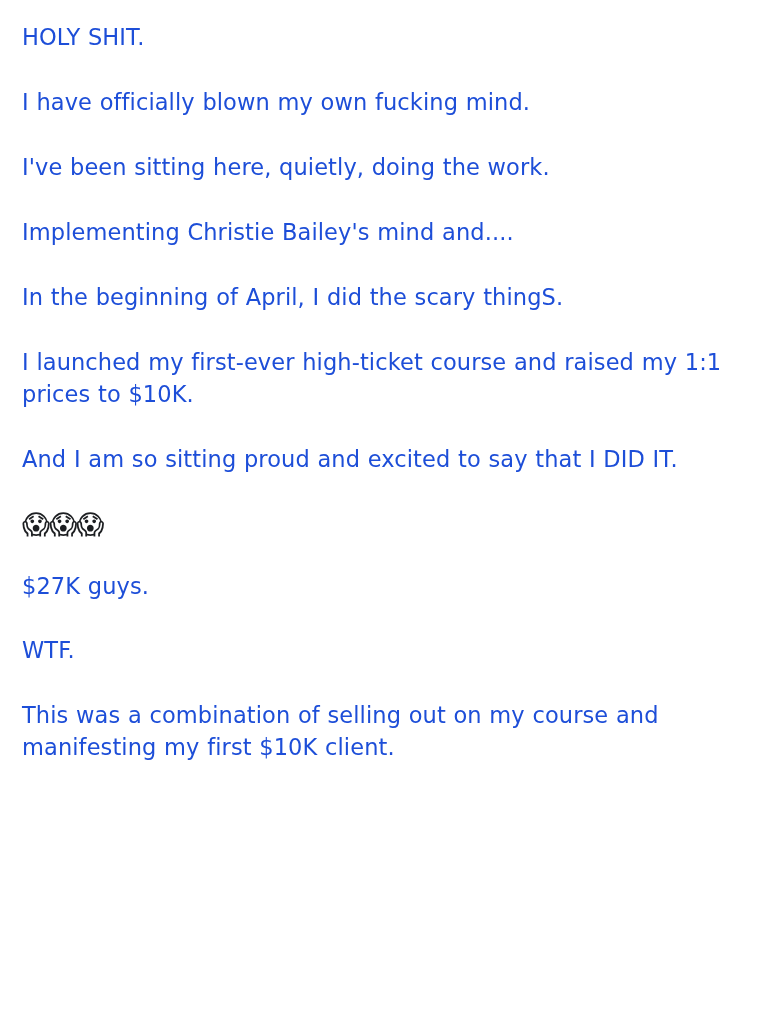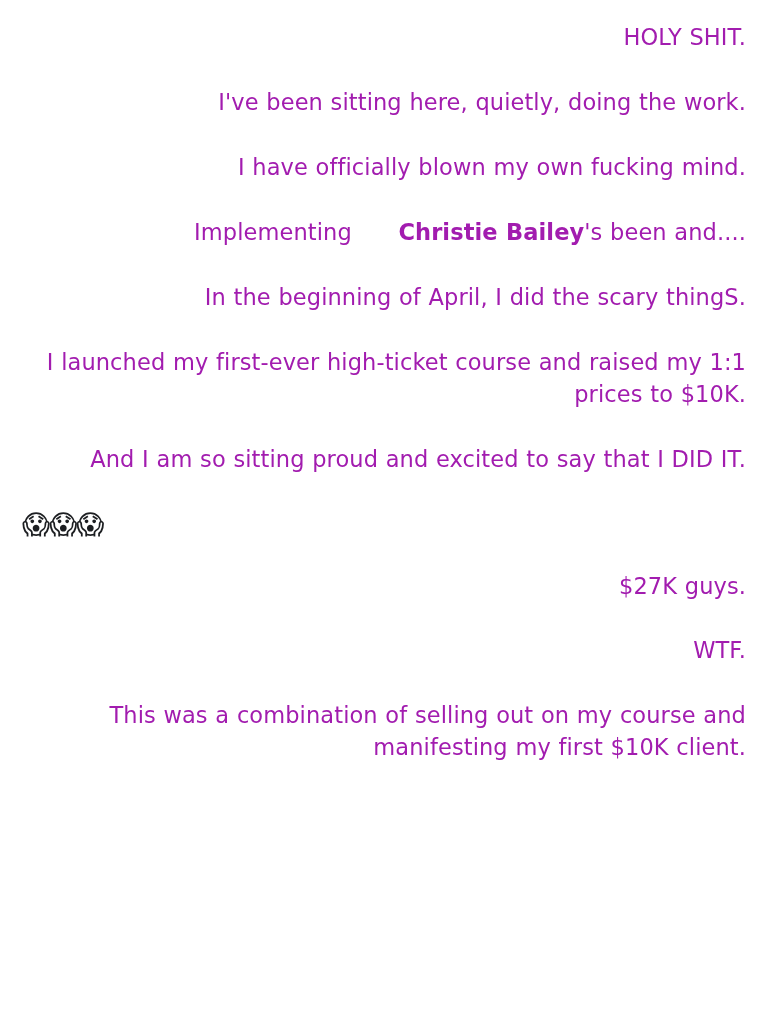--- a/index.html
+++ b/index.html
@@ -18,49 +18,47 @@
     padding: 22px 22px 0 22px;
     box-sizing: border-box;
     width: 768px;
   }
   .para {
     font-size: 22.5px;
     line-height: 1.42;
     margin: 0 0 33px 0;
     letter-spacing: 0.1px;
     word-spacing: 0.4px;
-    color: #a21caf;
-    text-align: right;
+    color: #1d4ed8;
   }
   .para:last-child {
     margin-bottom: 16px;
   }
   .para b {
-    font-weight: 700;
-    margin-left: 39px;
+    font-weight: 400;
   }
   .emoji-line {
     font-size: 27px;
     line-height: 1.15;
     margin: 0 0 31px 0;
     letter-spacing: -1px;
   }
 </style>
 </head>
 <body>
 
 <div class="post">
 
   <p class="para">HOLY SHIT.</p>
 
+  <p class="para">I have officially blown my own fucking mind.</p>
+
   <p class="para">I've been sitting here, quietly, doing the work.</p>
 
-  <p class="para">I have officially blown my own fucking mind.</p>
-
-  <p class="para"><span>Implementing </span><b>Christie Bailey</b><span>'s been and....</span></p>
+  <p class="para"><span>Implementing </span><b>Christie Bailey</b><span>'s mind and....</span></p>
 
   <p class="para">In the beginning of April,  I did the scary thingS.</p>
 
   <p class="para">I launched my first-ever high-ticket course and raised my 1:1 prices to $10K.</p>
 
 
   <p class="para">And I am so sitting proud and excited to say that I DID IT.</p>
 
 
 

